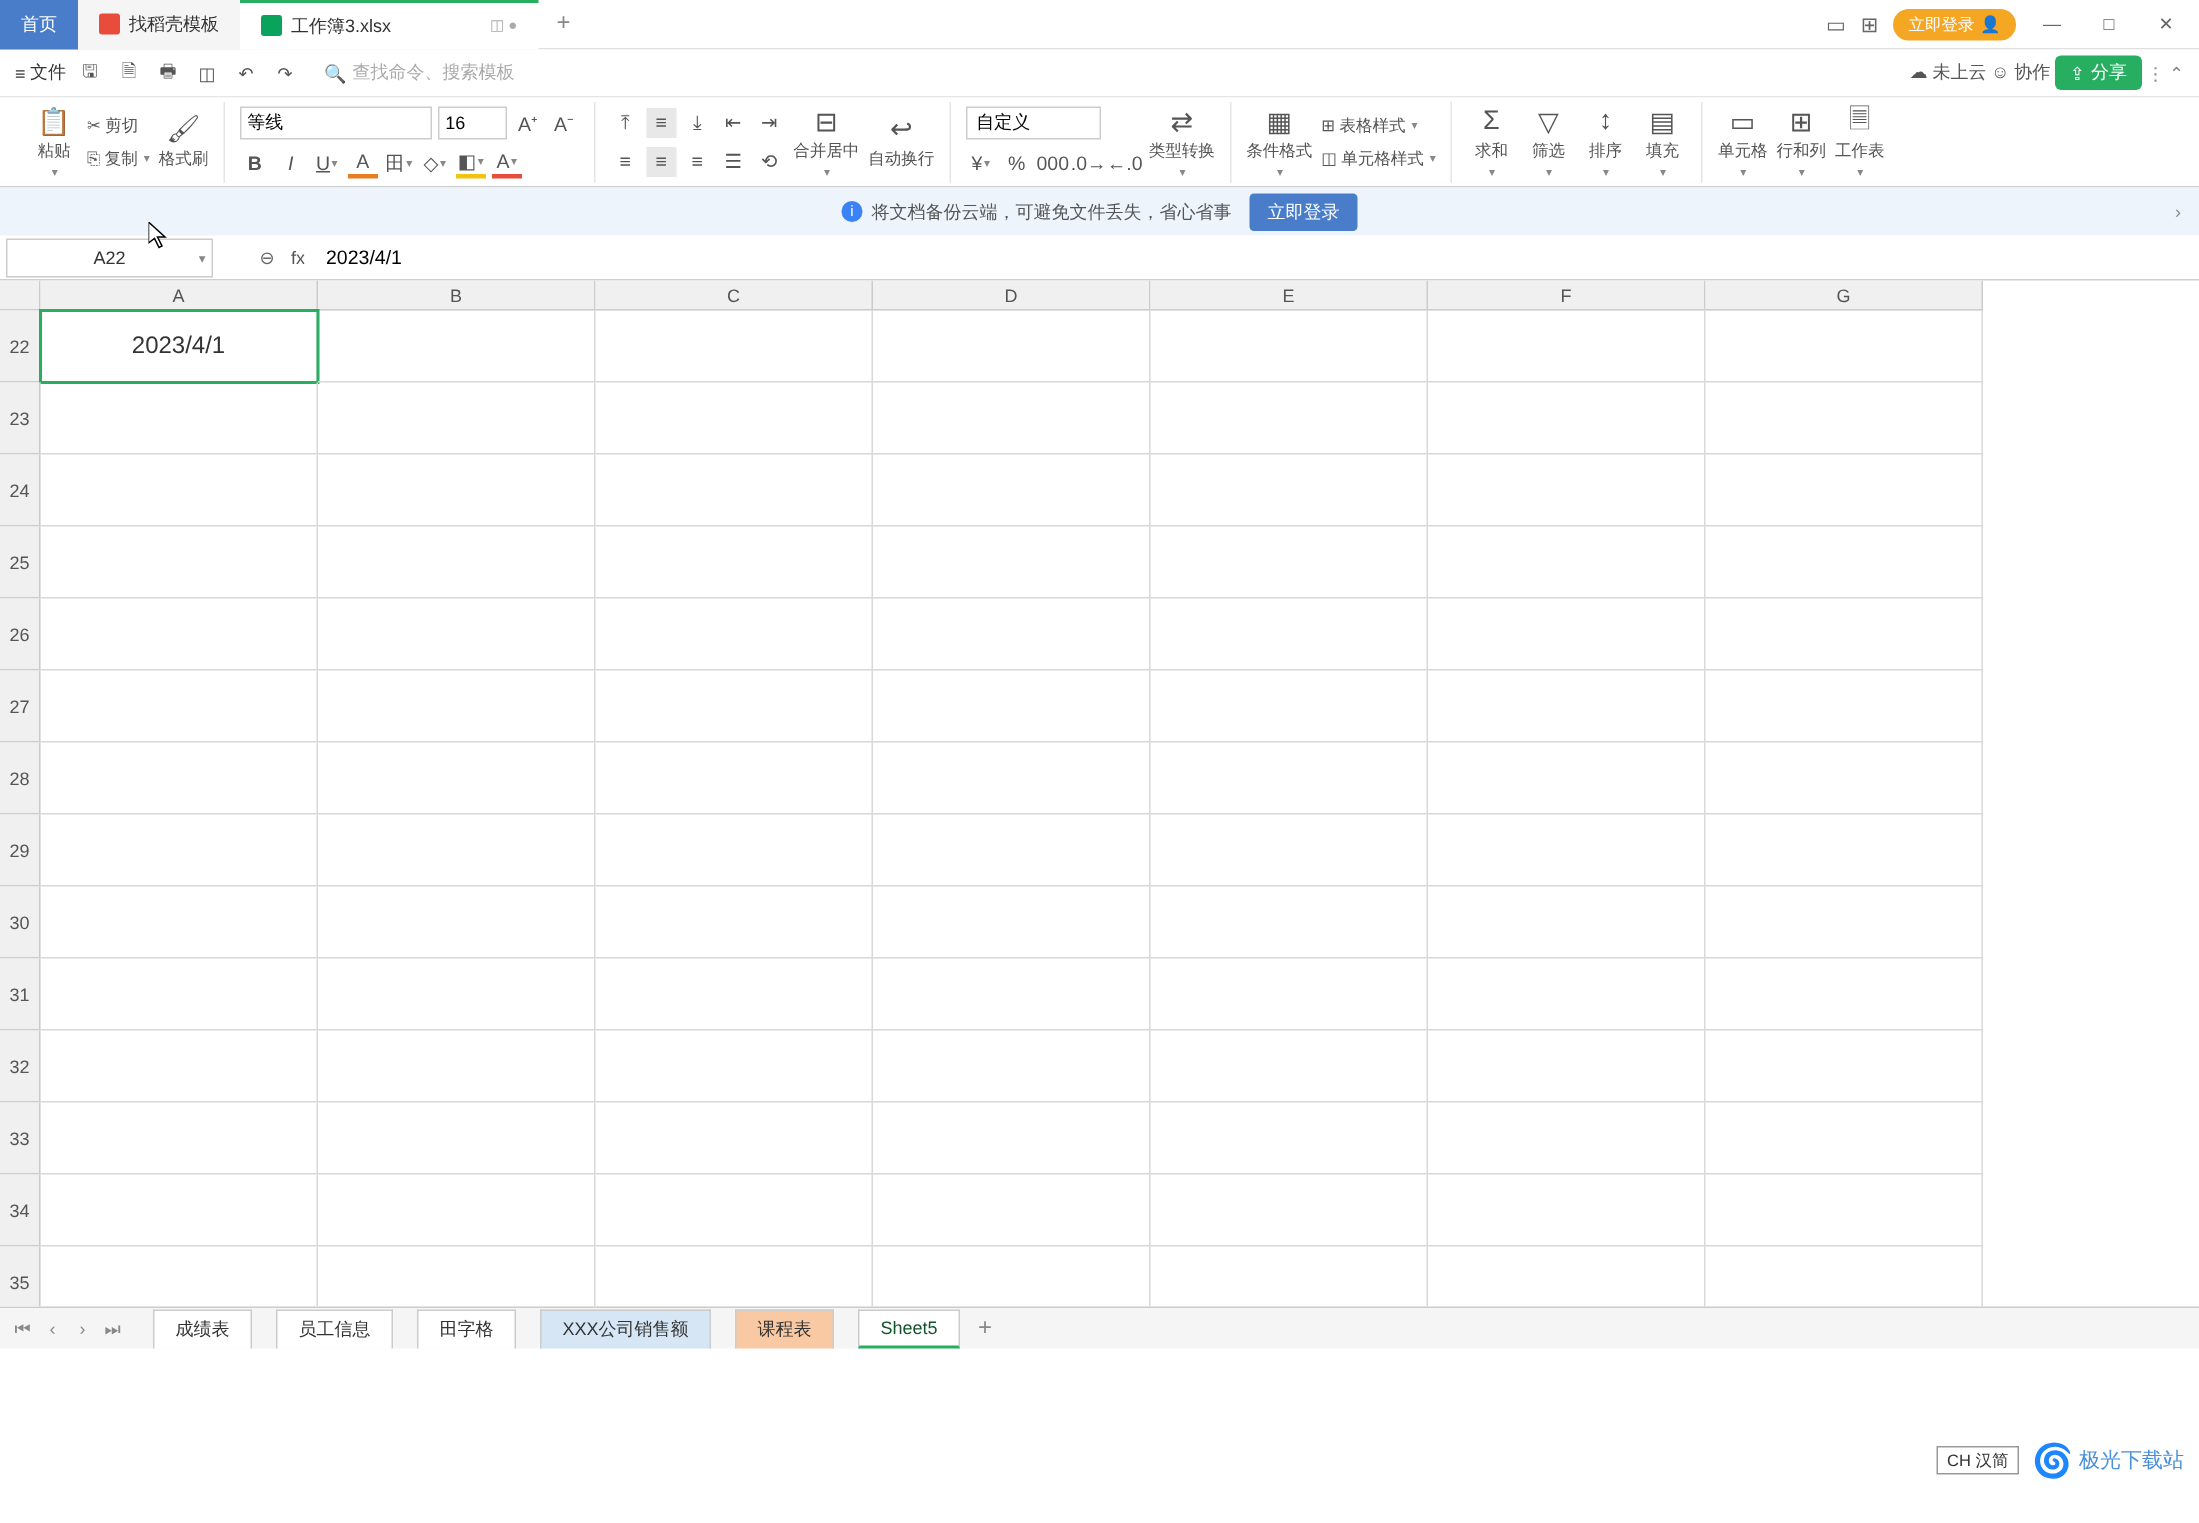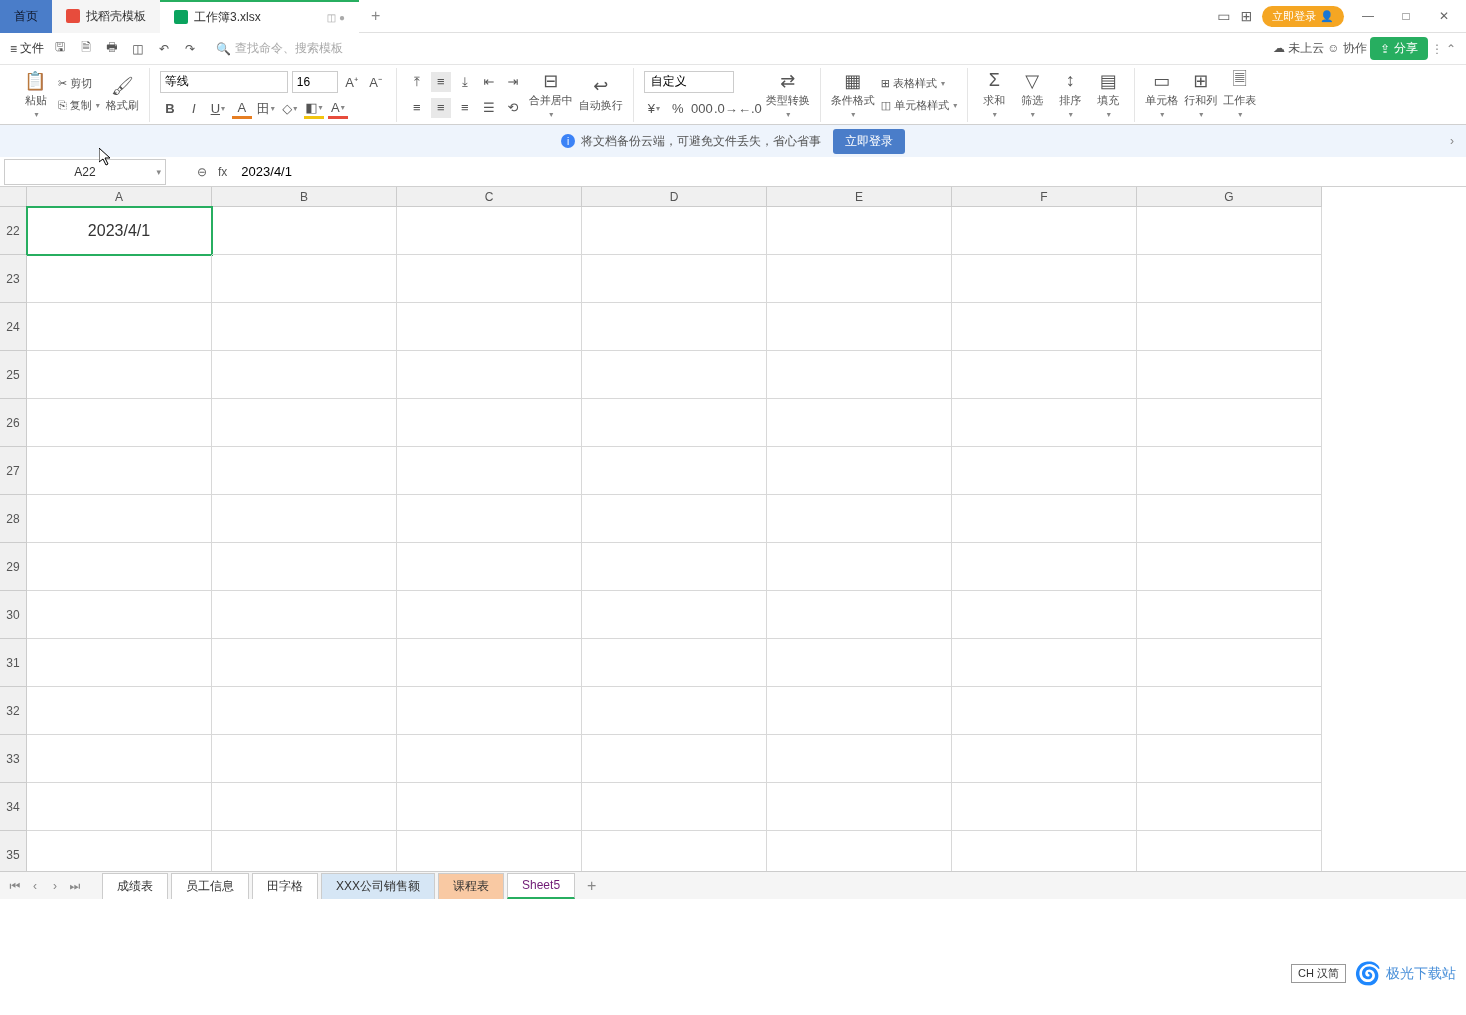--- a/index.html
+++ b/index.html
@@ -1,21 +1,21 @@
 <!DOCTYPE html>
 <html><head>
 <meta charset="utf-8">
 <style>
 * { box-sizing: border-box; margin: 0; padding: 0; font-family: "Microsoft YaHei", sans-serif; }
 body { background: #fff; font-size: 12px; color: #333; overflow: hidden; width: 1466px; height: 1015px; position: relative; }
 
 
 .titlebar { height: 33px; background: #fff; display: flex; align-items: center; border-bottom: 1px solid #e0e0e0; }
 .tab { height: 33px; display: flex; align-items: center; padding: 0 14px; cursor: pointer; gap: 6px; font-size: 12px; }
-.tab-home { background: #4a7dc9; color: #0f172a; }
+.tab-home { background: #4a7dc9; color: #ffffff; }
 .tab-sec { background: #f5f5f5; }
 .tab-active { background: #fff; border-top: 2px solid #27ae60; }
 .tab-icon { width: 14px; height: 14px; display: inline-block; }
 .tab-icon-green { background: #0aa35e; border-radius: 2px; }
 .tab-icon-red { background: #e74c3c; border-radius: 2px; }
 .tab-add { padding: 0 12px; color: #888; font-size: 16px; }
 .titlebar-right { margin-left: auto; display: flex; align-items: center; gap: 10px; padding-right: 8px; }
 .login-btn { background: #f5a623; color: #fff; border-radius: 12px; padding: 3px 10px; font-size: 11px; display: flex; align-items: center; gap: 4px; }
 .win-btn { width: 28px; height: 28px; display: flex; align-items: center; justify-content: center; color: #666; }
 .grid-icon { font-size: 14px; color: #666; }
@@ -52,21 +52,21 @@
 
 
 .banner { height: 32px; background: #eef4fc; display: flex; align-items: center; justify-content: center; gap: 12px; font-size: 12px; color: #555; position: relative; }
 .banner-info { display: flex; align-items: center; gap: 6px; }
 .banner-icon { width: 14px; height: 14px; background: #3b82f6; border-radius: 50%; color: #fff; display: flex; align-items: center; justify-content: center; font-size: 10px; }
 .banner-btn { background: #4a7dc9; color: #fff; padding: 4px 12px; border-radius: 3px; }
 .banner-close { position: absolute; right: 12px; color: #888; }
 
 
 .formulabar { height: 30px; display: flex; align-items: center; border-bottom: 1px solid #d0d0d0; }
-.namebox { width: 162px; height: 26px; border: 1px solid #ccc; margin-left: 4px; display: flex; align-items: center; justify-content: center; position: relative; font-size: 12px; }
+.namebox { width: 138px; height: 26px; border: 1px solid #ccc; margin-left: 4px; display: flex; align-items: center; justify-content: center; position: relative; font-size: 12px; }
 .namebox-dd { position: absolute; right: 4px; color: #888; font-size: 9px; }
 .fb-btn { width: 24px; height: 24px; display: flex; align-items: center; justify-content: center; color: #666; margin-left: 24px; }
 .fx-label { font-size: 12px; color: #555; margin-left: 4px; }
 .formula-input { flex: 1; border: none; outline: none; padding: 0 14px; font-size: 13px; height: 26px; }
 
 
 .grid-container { position: relative; height: 684px; overflow: hidden; }
 .grid { display: grid; grid-template-columns: 27px 185px repeat(6, 185px); }
 .colhdr, .rowhdr, .corner { background: #f0f0f0; border-right: 1px solid #ccc; border-bottom: 1px solid #ccc; display: flex; align-items: center; justify-content: center; font-size: 12px; color: #555; }
 .colhdr { height: 20px; }
@@ -74,21 +74,21 @@
 .corner { height: 20px; }
 .cell { border-right: 1px solid #d8d8d8; border-bottom: 1px solid #d8d8d8; height: 48px; display: flex; align-items: center; justify-content: center; font-size: 16px; }
 .cell-selected { outline: 2px solid #27ae60; outline-offset: -1px; }
 
 
 .sheetbar { height: 28px; background: #f5f5f5; border-top: 1px solid #ccc; display: flex; align-items: center; padding: 0 6px; gap: 2px; font-size: 12px; }
 .sheet-nav { width: 18px; display: flex; align-items: center; justify-content: center; color: #888; }
 .sheet-tab { padding: 4px 14px; background: #fff; border: 1px solid #ccc; border-bottom: none; cursor: pointer; }
 .sheet-tab-hl1 { background: #d6e6f5; }
 .sheet-tab-hl2 { background: #f9c9a3; }
-.sheet-tab-active { color: #701a75; border-bottom: 2px solid #27ae60; background: #fff; }
+.sheet-tab-active { color: #14532d; border-bottom: 2px solid #27ae60; background: #fff; }
 .sheet-add { padding: 0 10px; color: #888; font-size: 16px; }
 
 
 .watermark { position: absolute; right: 10px; bottom: 28px; font-size: 14px; color: #4a90d9; display: flex; align-items: center; gap: 4px; }
 .ime-box { position: absolute; right: 120px; bottom: 32px; border: 1px solid #999; background: #fff; padding: 1px 6px; font-size: 11px; }
 
 .cursor { position: absolute; left: 99px; top: 148px; font-size: 16px; color: #000; pointer-events: none; }
 
 svg { display: block; }
 </style>
@@ -444,21 +444,21 @@
       <div class="cell"></div>
       <div class="cell"></div>
     </div>
 </div>
 
 <div class="sheetbar">
   <div class="sheet-nav">⏮</div>
   <div class="sheet-nav">‹</div>
   <div class="sheet-nav">›</div>
   <div class="sheet-nav">⏭</div>
-  <div id="sheet-tabs" style="display:flex;gap:3px;margin-left:16px">
+  <div id="sheet-tabs" style="display:flex;gap:16px;margin-left:16px">
       <div class="sheet-tab ">成绩表</div>
       <div class="sheet-tab ">员工信息</div>
       <div class="sheet-tab ">田字格</div>
       <div class="sheet-tab sheet-tab-hl1">XXX公司销售额</div>
       <div class="sheet-tab sheet-tab-hl2">课程表</div>
       <div class="sheet-tab sheet-tab-active">Sheet5</div>
     </div>
   <div class="sheet-add">+</div>
 </div>
 

